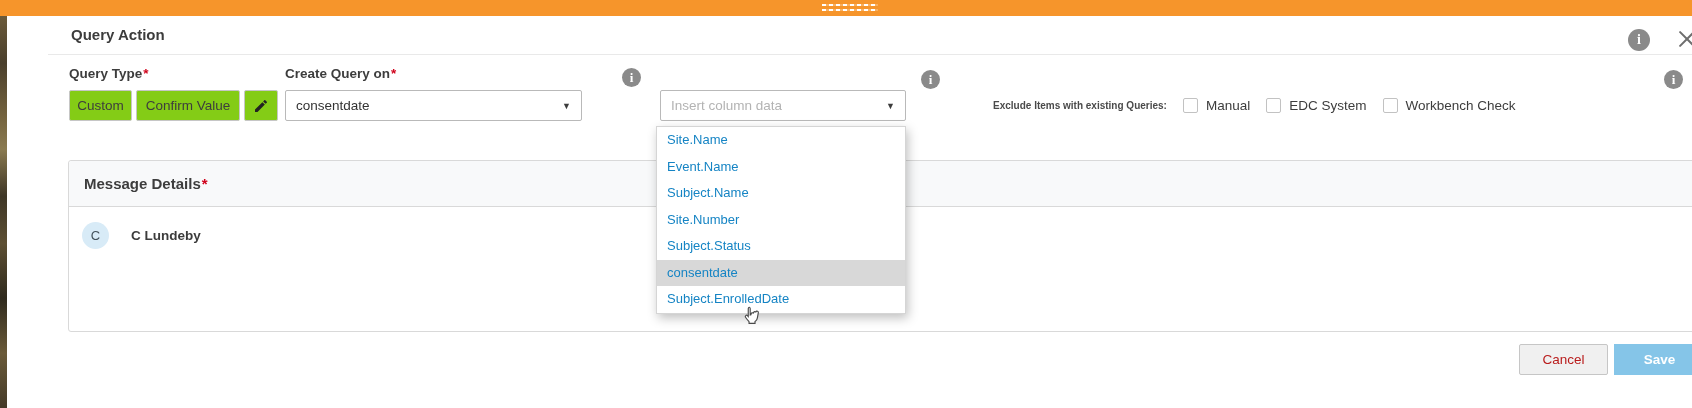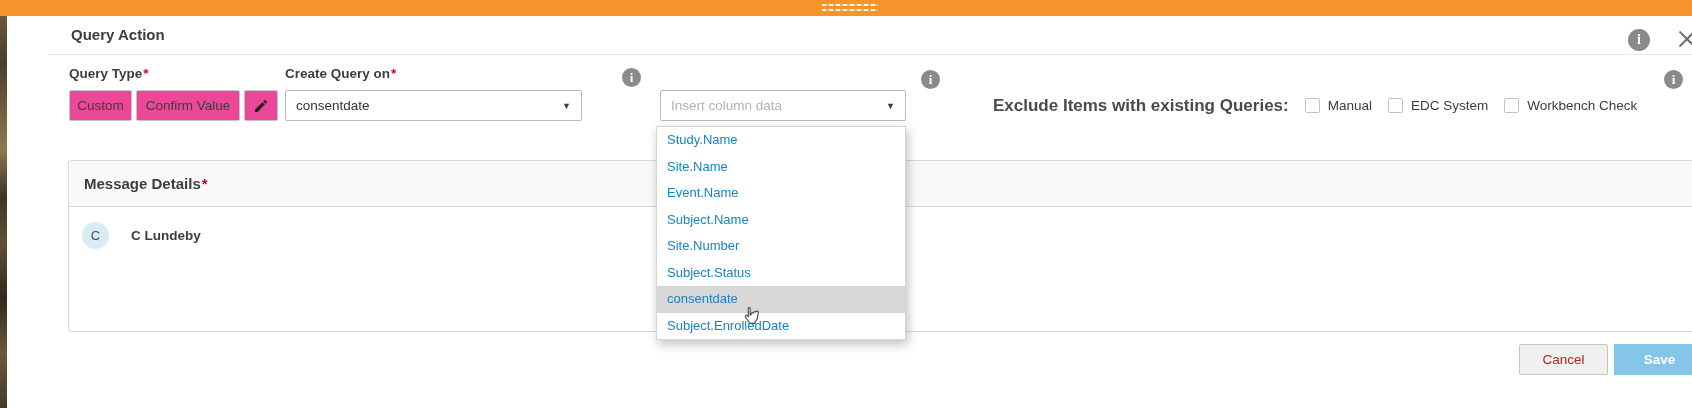--- a/index.html
+++ b/index.html
@@ -28,31 +28,31 @@
   .info-icon { width:19px; height:19px; border-radius:50%; background:#8a8a8a; color:#fff;
                display:flex; align-items:center; justify-content:center;
                font-family:"Liberation Serif",serif; font-weight:bold; font-size:13px; line-height:1; }
   .hdr-info { position:absolute; left:1580px; top:13px; width:22px; height:22px; font-size:14px; }
   .close-btn { position:absolute; left:1627px; top:11px; width:24px; height:24px; display:flex;
                align-items:center; justify-content:center; cursor:pointer; }
 
   
   .field-label { position:absolute; top:50px; font-size:13.5px; font-weight:bold; color:#3d3d3d; }
   .req { color:var(--required-red,#D0021B); margin-left:1px; }
-  .btn-gray { position:absolute; top:74px; height:31px; background:#ec4899; border:1px solid #c6c6c6;
+  .btn-gray { position:absolute; top:74px; height:31px; background:#84cc16; border:1px solid #c6c6c6;
               border-radius:2px; font-size:13.5px; color:#3d3d3d; text-align:center; line-height:29px; cursor:pointer;
               font-family:"Liberation Sans",sans-serif; }
   .select-box { position:absolute; top:74px; height:31px; background:#fff; border:1px solid #b9b9b9;
                 border-radius:2px; font-size:13.5px; color:#333; display:flex; align-items:center;
                 padding:0 10px; cursor:pointer; }
   .select-box .caret { margin-left:auto; font-size:9px; color:#3c3c3c; }
   .placeholder { color:#b3b3b3; }
 
   .exclude-group { position:absolute; left:945px; top:74px; height:31px; display:flex; align-items:center; gap:16px; }
-  .exclude-label { font-size:17px; font-weight:bold; color:#4a4a4a; }
+  .exclude-label { font-size:10px; font-weight:bold; color:#4a4a4a; }
   .cb-item { display:flex; align-items:center; gap:8px; cursor:pointer; }
   .checkbox { width:15px; height:15px; border:1px solid #c2c2c2; border-radius:2px; background:#fff; }
   .cb-label { font-size:13.5px; color:#3d3d3d; }
 
   .info-1 { position:absolute; left:574px; top:52px; }
   .info-2 { position:absolute; left:873px; top:54px; }
   .info-3 { position:absolute; left:1616px; top:54px; }
 
   
   .msg-panel { position:absolute; left:20px; top:144px; width:1636px; height:172px;
@@ -165,21 +165,20 @@
         <div class="avatar">C</div>
         <div class="author">C Lundeby</div>
       </div>
     </div>
 
     <button class="cancel-btn">Cancel</button>
     <button class="save-btn">Save</button>
 
     <div class="dropdown-list">
 
-    <div class="dd-item"><span>Study.Name</span></div>
         <div class="dd-item"><span>Site.Name</span></div>
         <div class="dd-item"><span>Event.Name</span></div>
         <div class="dd-item"><span>Subject.Name</span></div>
         <div class="dd-item"><span>Site.Number</span></div>
         <div class="dd-item"><span>Subject.Status</span></div>
         <div class="dd-item highlighted"><span>consentdate</span></div>
         <div class="dd-item"><span>Subject.EnrolledDate</span></div>
       </div>
 
     <div class="hand-cursor">

